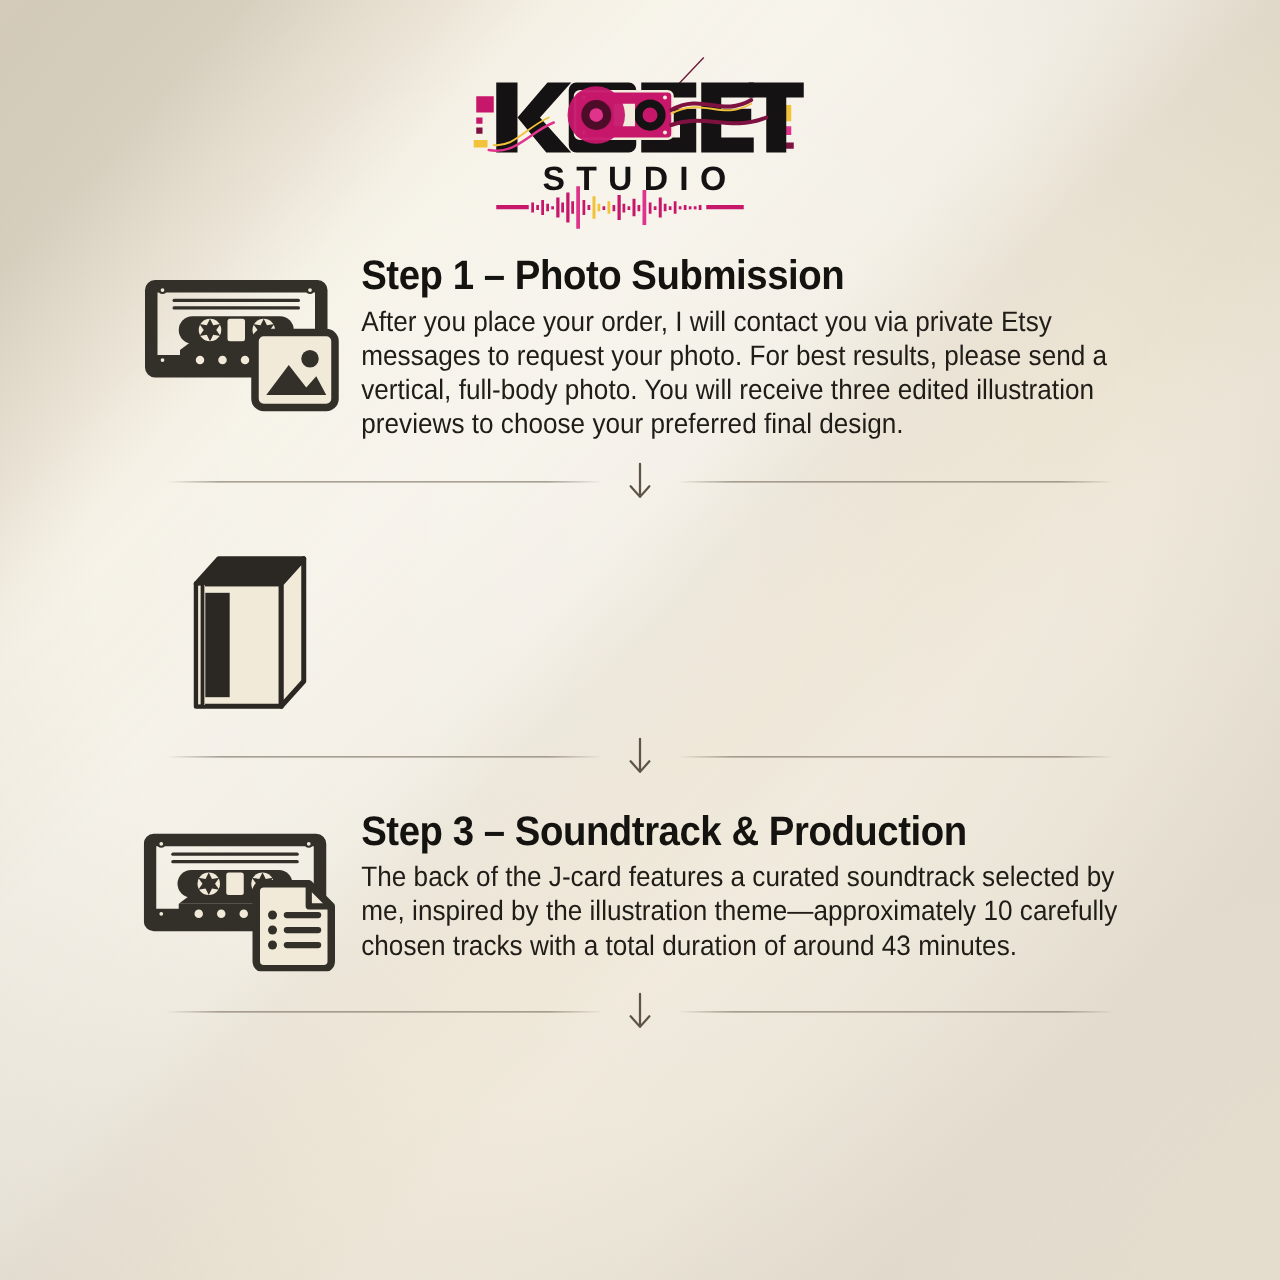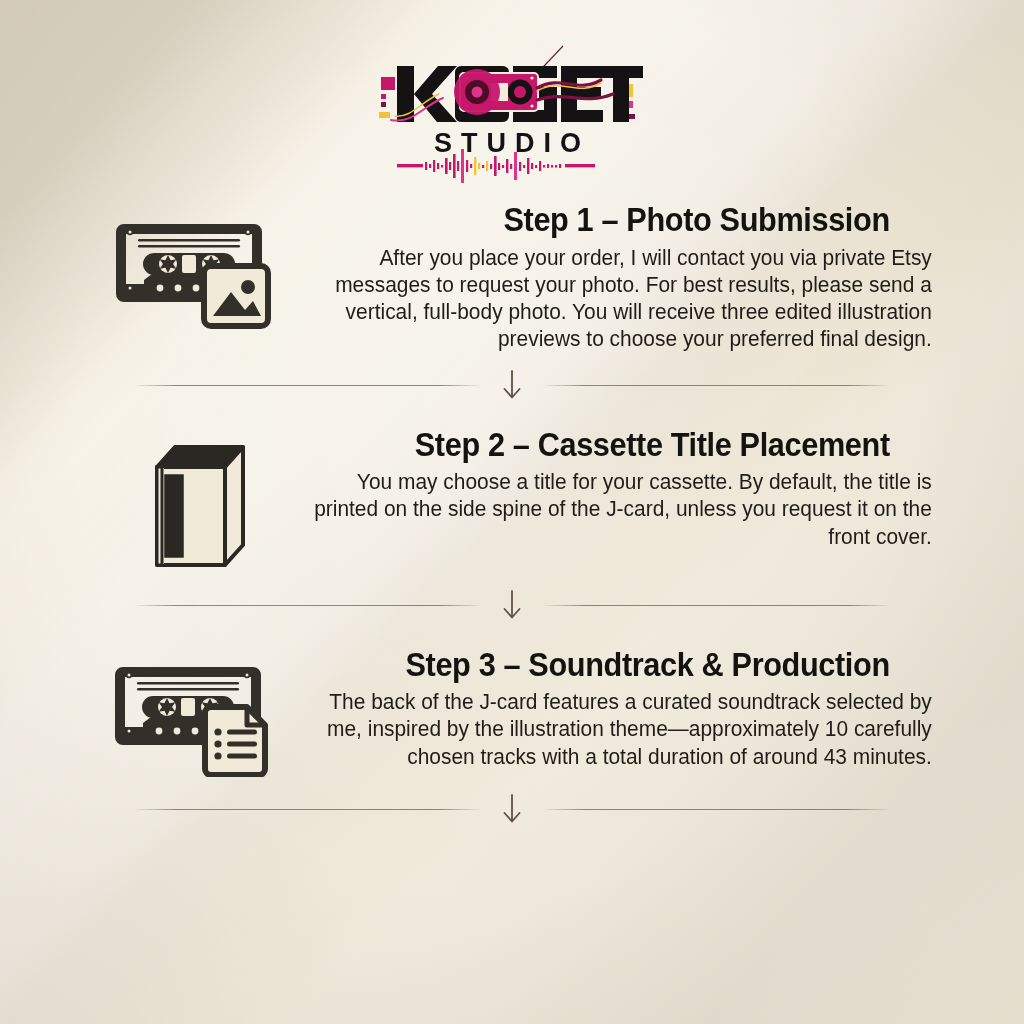--- a/index.html
+++ b/index.html
@@ -85,21 +85,20 @@
     position:relative;
   }
   #logo-svg { display:block; width:270px; height:140px; }
 
   
   .step-row {
     display:flex;
     align-items:flex-start;
     width:832px;
     margin-left:14px;
-    text-align:right;
   }
   .step-icon-cell {
     width:186px;
     flex:0 0 186px;
     display:flex;
     justify-content:center;
     padding-top:6px;
   }
   .step-text-cell { flex:1 1 auto; padding-top:0; }
 
@@ -376,24 +375,20 @@
 
           <path d="M84 34 L102 14 V112 L84 132 Z" fill="#f1ead9"></path>
         </g>
 
         <rect x="22" y="40" width="22" height="86" fill="#2b2823"></rect>
         <rect x="22" y="40" width="22" height="86" fill="none" stroke="#f1ead9" stroke-width="2.5"></rect>
         <rect x="17" y="35" width="6" height="96" fill="#f1ead9"></rect>
         <rect x="16" y="34" width="5" height="98" fill="none" stroke="#2b2823" stroke-width="3"></rect>
       </svg>
     </div>
-    <div class="step-text-cell">
-      <div class="step-title">Step 2 – Cassette Title Placement</div>
-      <div class="step-body">You may choose a title for your cassette. By default, the title is printed on the side spine of the J-card, unless you request it on the front cover.</div>
-    </div>
   </div>
 
   <div class="divider">
     <div class="divider-line"></div>
     <div class="divider-arrow">
       <svg width="22" height="34" viewBox="0 0 22 34">
         <path d="M11 2 V27 M3.5 20 L11 28.5 L18.5 20" fill="none" stroke="#5e5344" stroke-width="1.8" stroke-linecap="round" stroke-linejoin="round"></path>
       </svg>
     </div>
     <div class="divider-line"></div>

